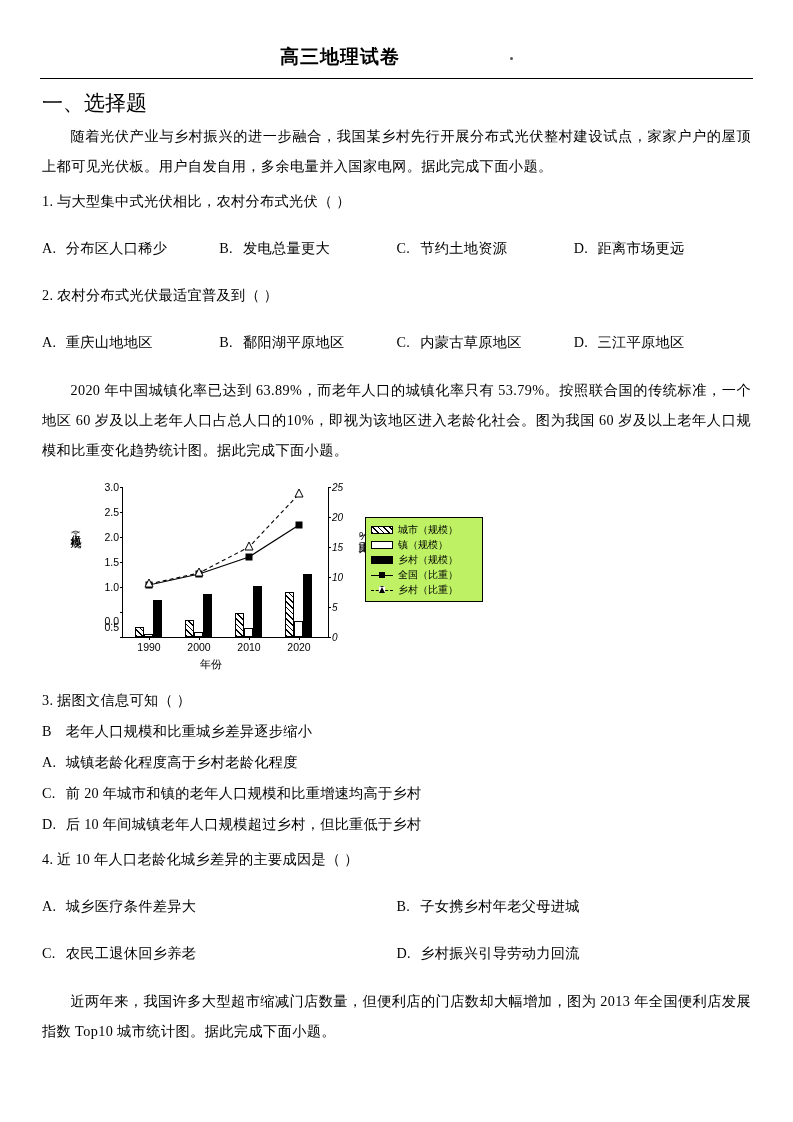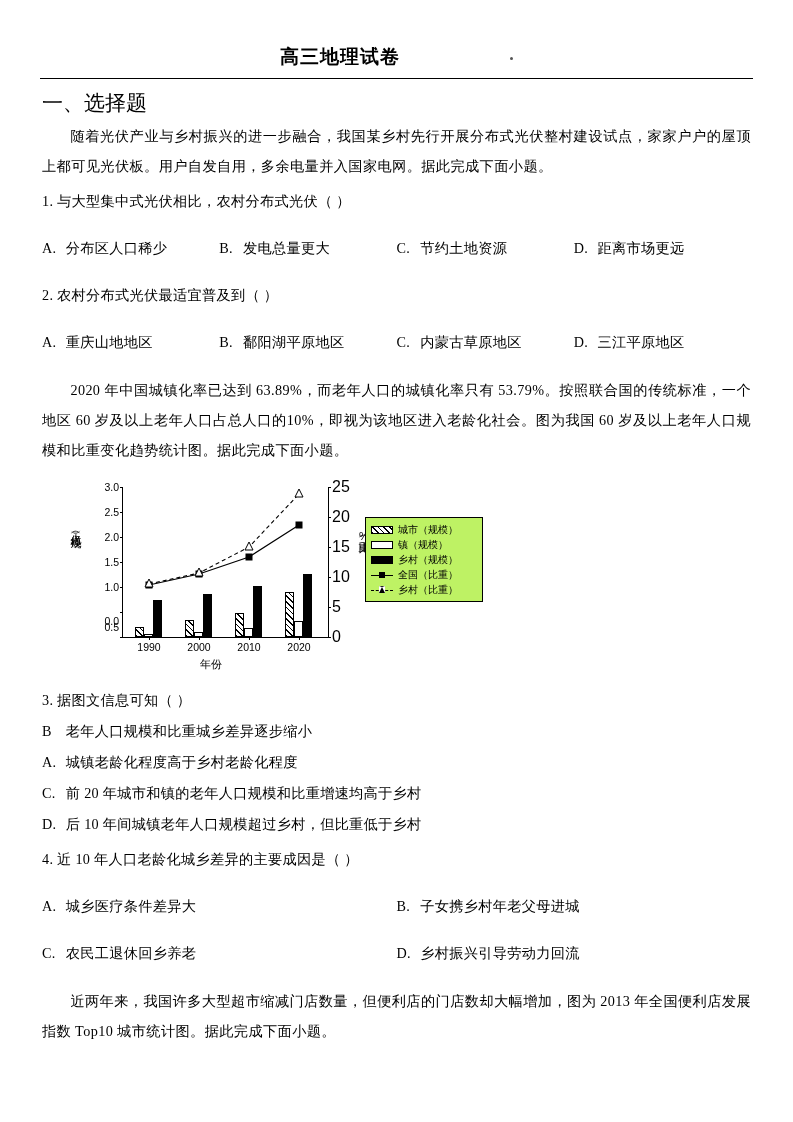--- a/index.html
+++ b/index.html
@@ -122,24 +122,25 @@
     transform: translateY(-50%);
     font-size: 10.5px;
     padding-right: 4px;
     font-family: "Liberation Sans", sans-serif;
     white-space: nowrap;
   }
   .ytick2 {
     position: absolute;
     left: 100%;
     transform: translateY(-50%);
-    font-size: 16px;
+    font-size: 10px;
     padding-left: 4px;
     font-family: "Liberation Sans", sans-serif;
     white-space: nowrap;
+    font-style: italic;
   }
   .tickmark {
     position: absolute;
     left: -3px;
     width: 3px;
     height: 1px;
     background: #000;
   }
   .tickmark.right {
     left: auto;

